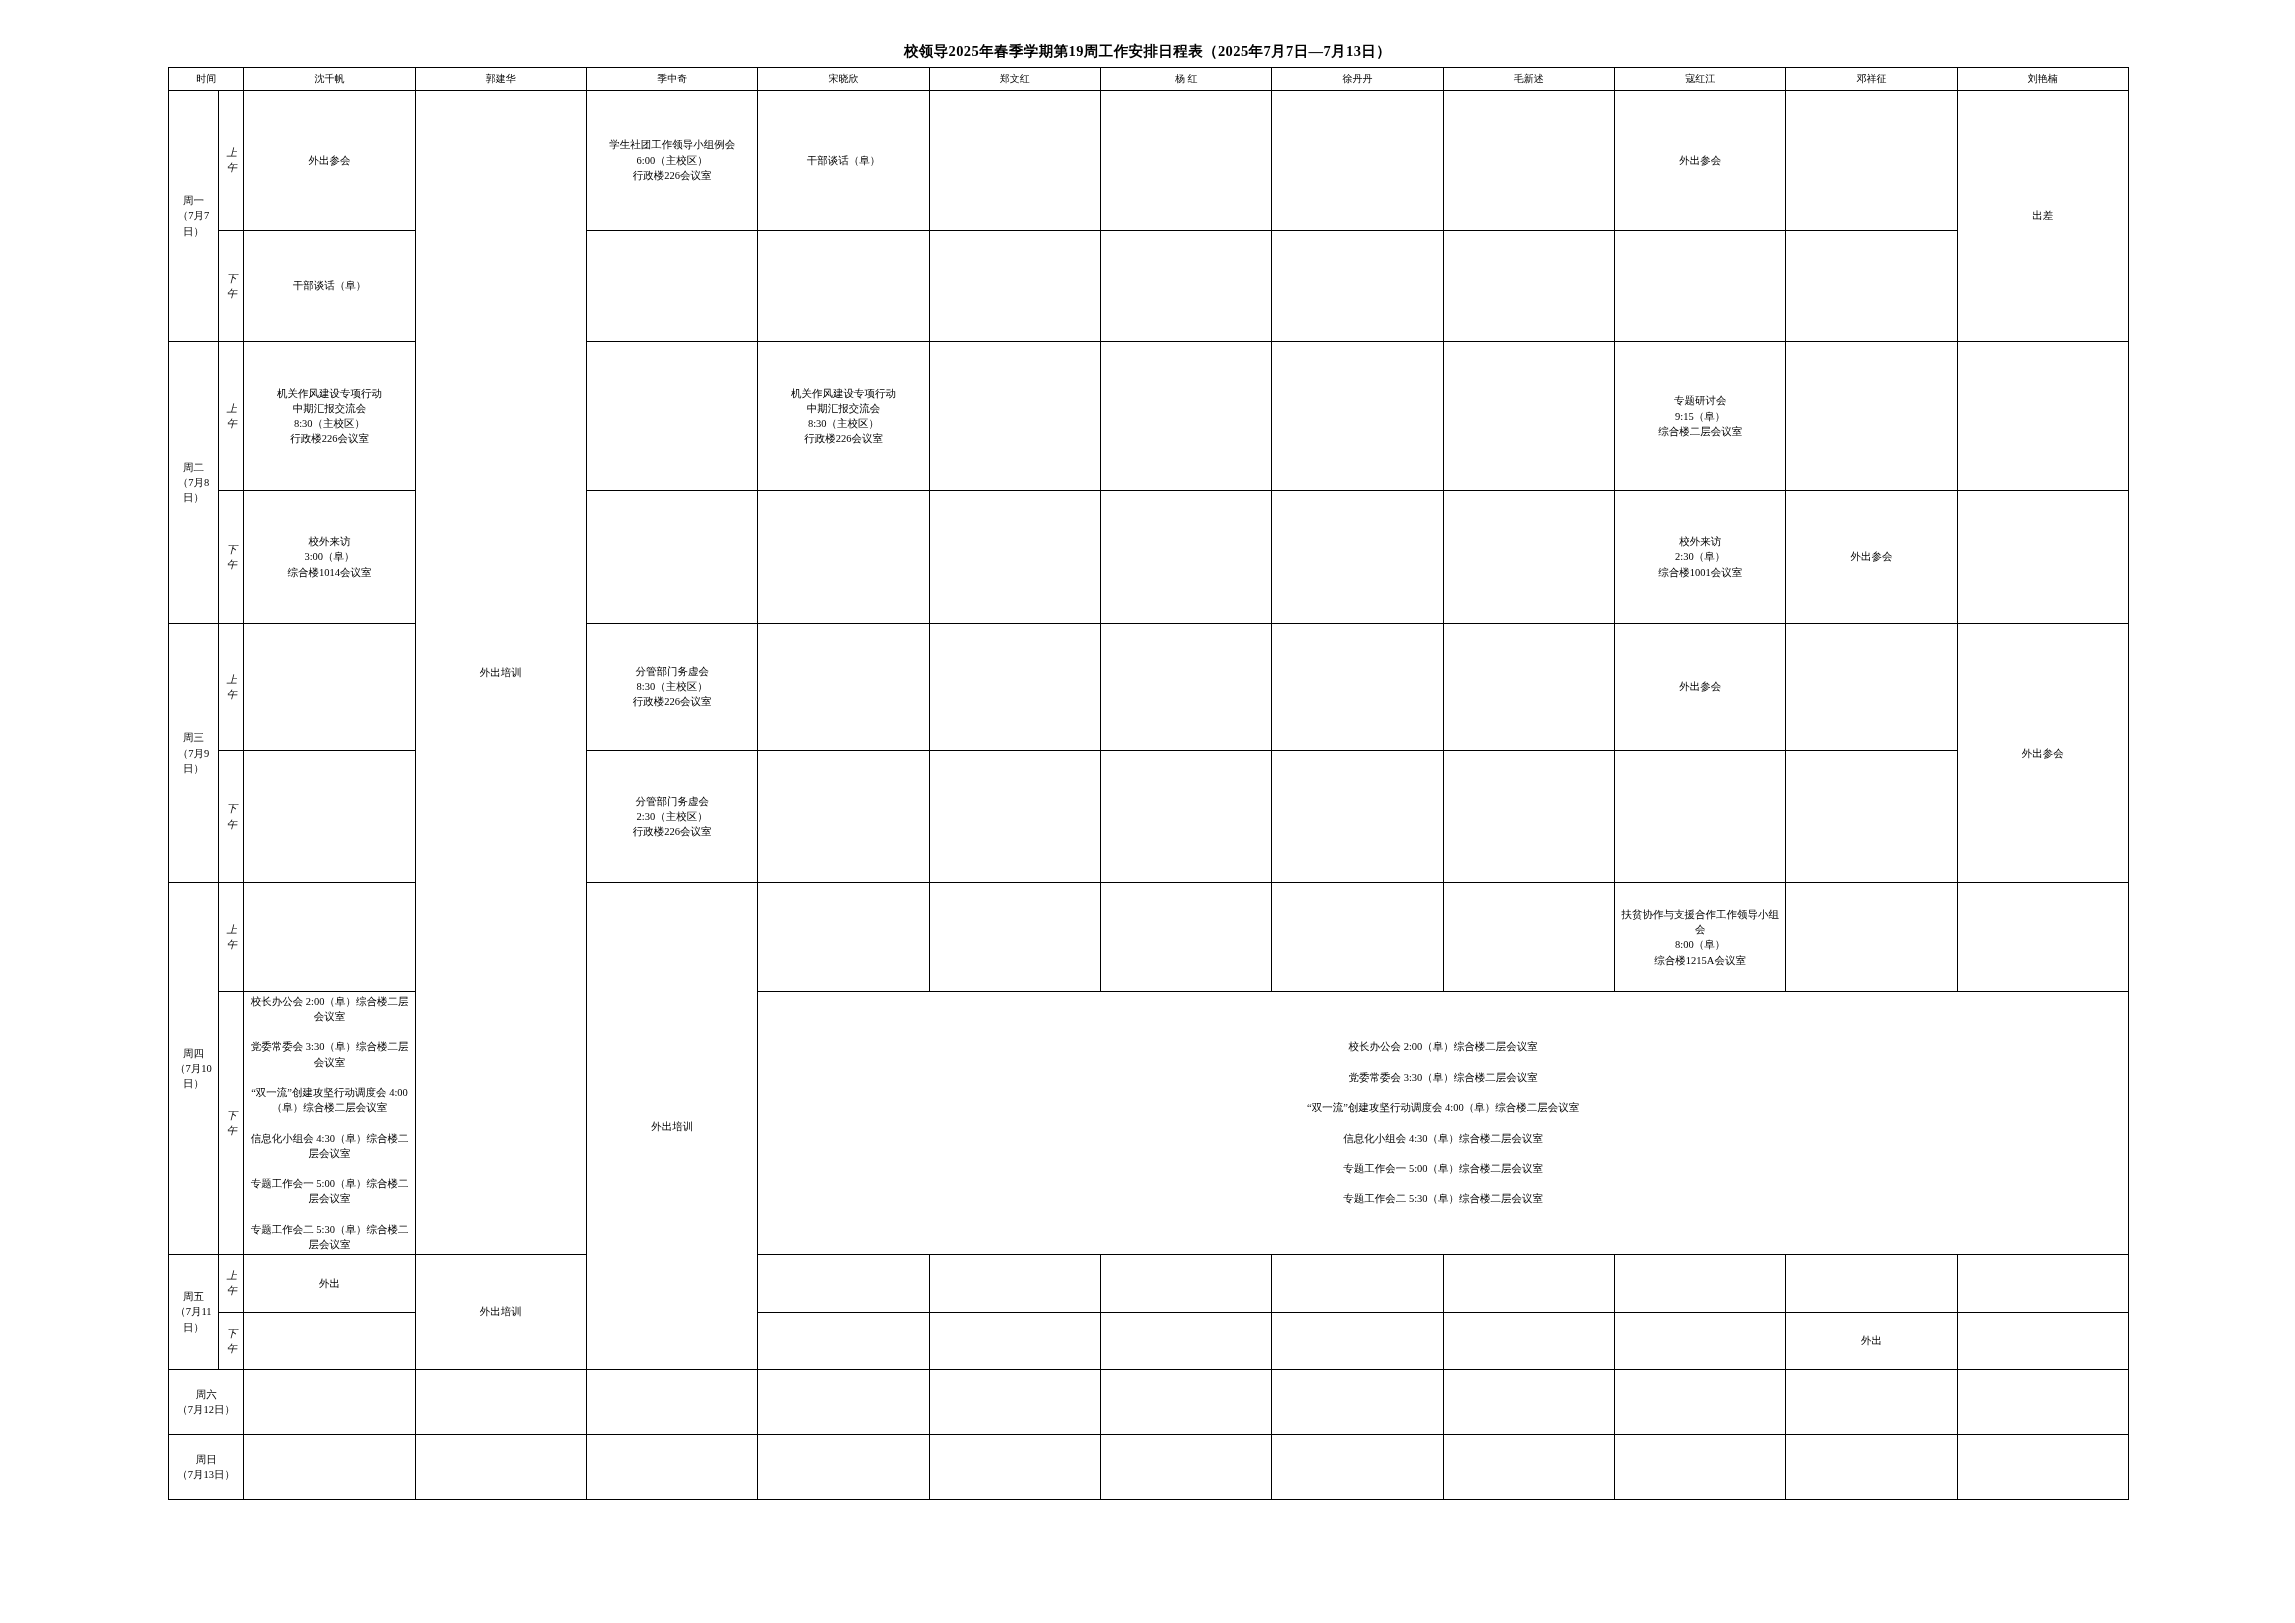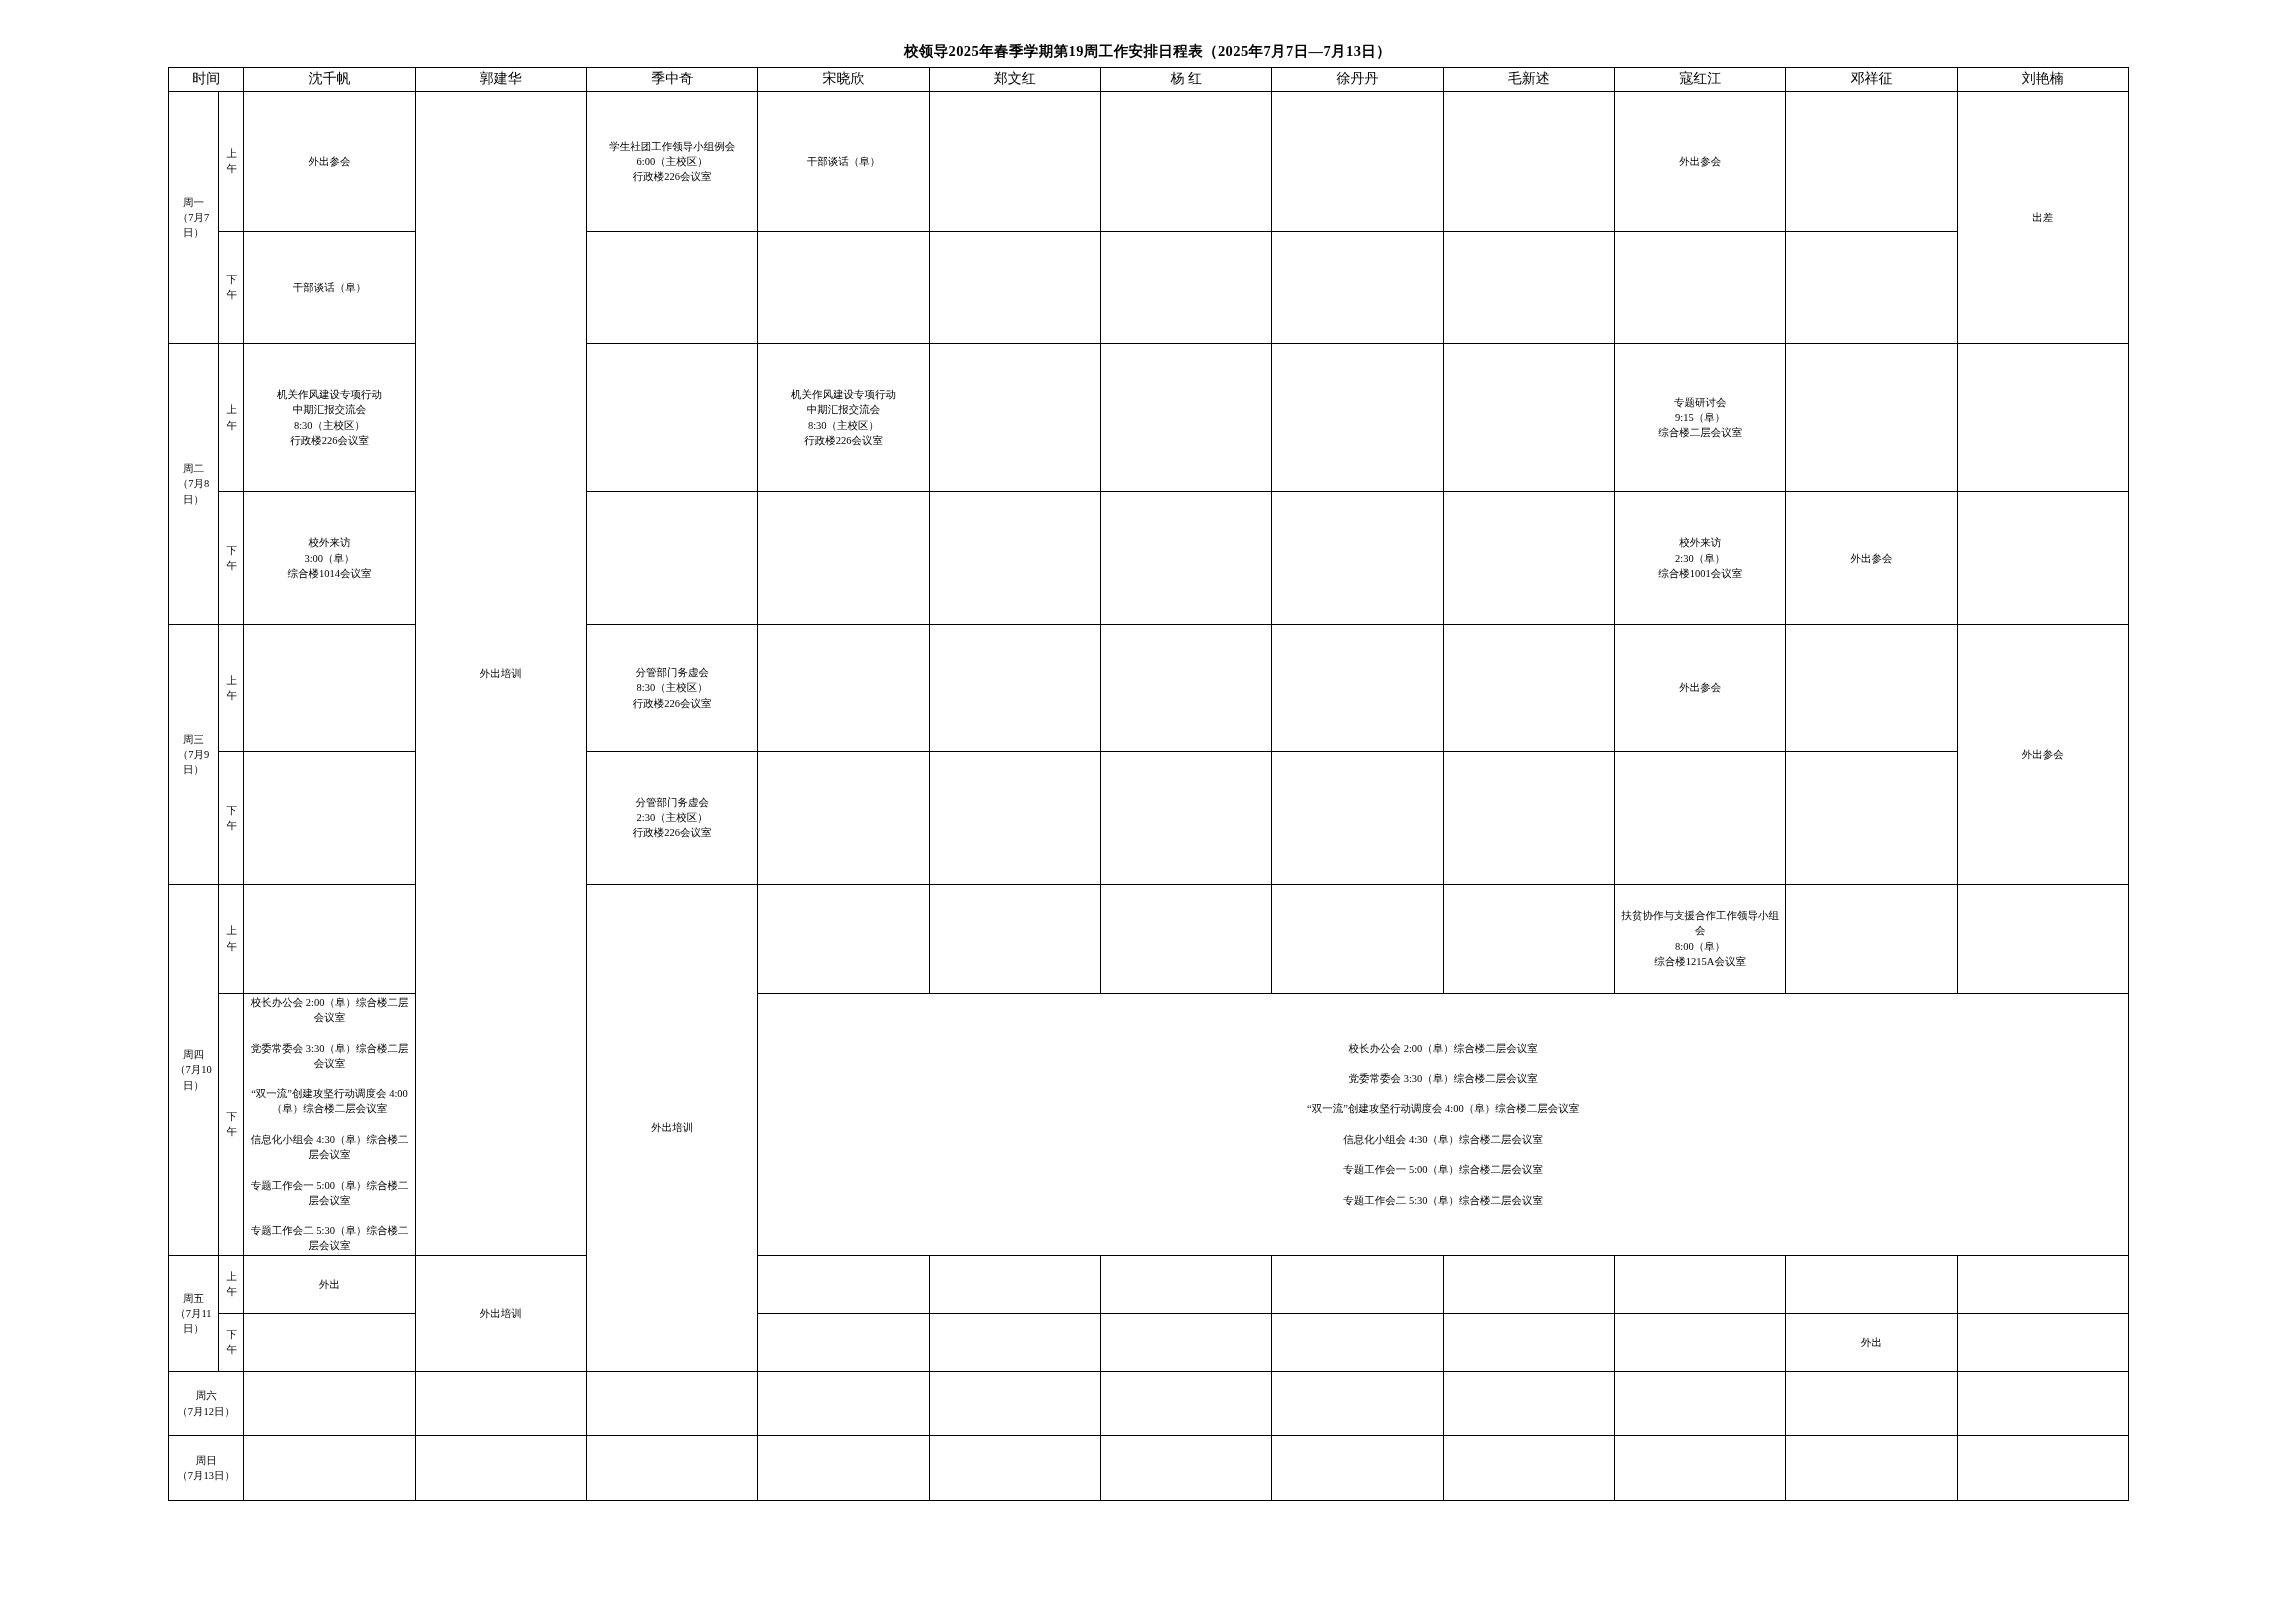--- a/index.html
+++ b/index.html
@@ -43,38 +43,39 @@
     font-size: 10.5px;
     font-weight: normal;
     text-align: center;
     vertical-align: middle;
     padding: 1.4px 2.2px;
     line-height: 1.45;
     word-break: break-all;
   }
   table.schedule thead th {
     height: 19px;
-    font-size: 14px;
+    font-size: 10px;
     margin-left: 22px;
   }
   .col-time { width: 48px; }
   .col-ampm { width: 24.6px; }
   .col-person { width: 165px; }
 
   .ampm {
     font-size: 9.8px;
     line-height: 1.1;
     letter-spacing: 0;
     padding: 0;
   }
   .ampm span {
     display: inline-block;
     width: 9.4px;
     white-space: normal;
     word-break: break-all;
+    font-style: italic;
   }
   .daycell {
     font-size: 10.5px;
     font-weight: bold;
     line-height: 1.7;
     margin-top: 12px;
   }
   .cellblock {
     white-space: pre-line;
     font-size: 10px;

